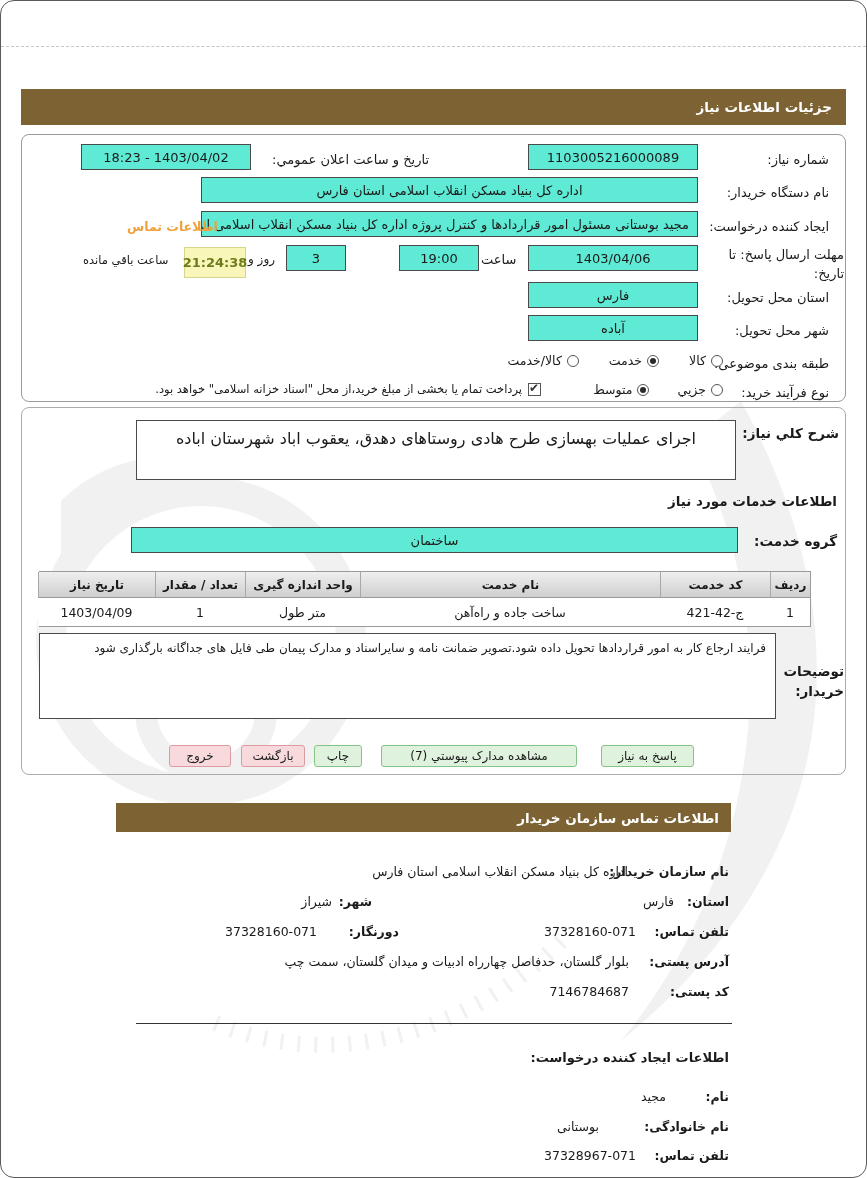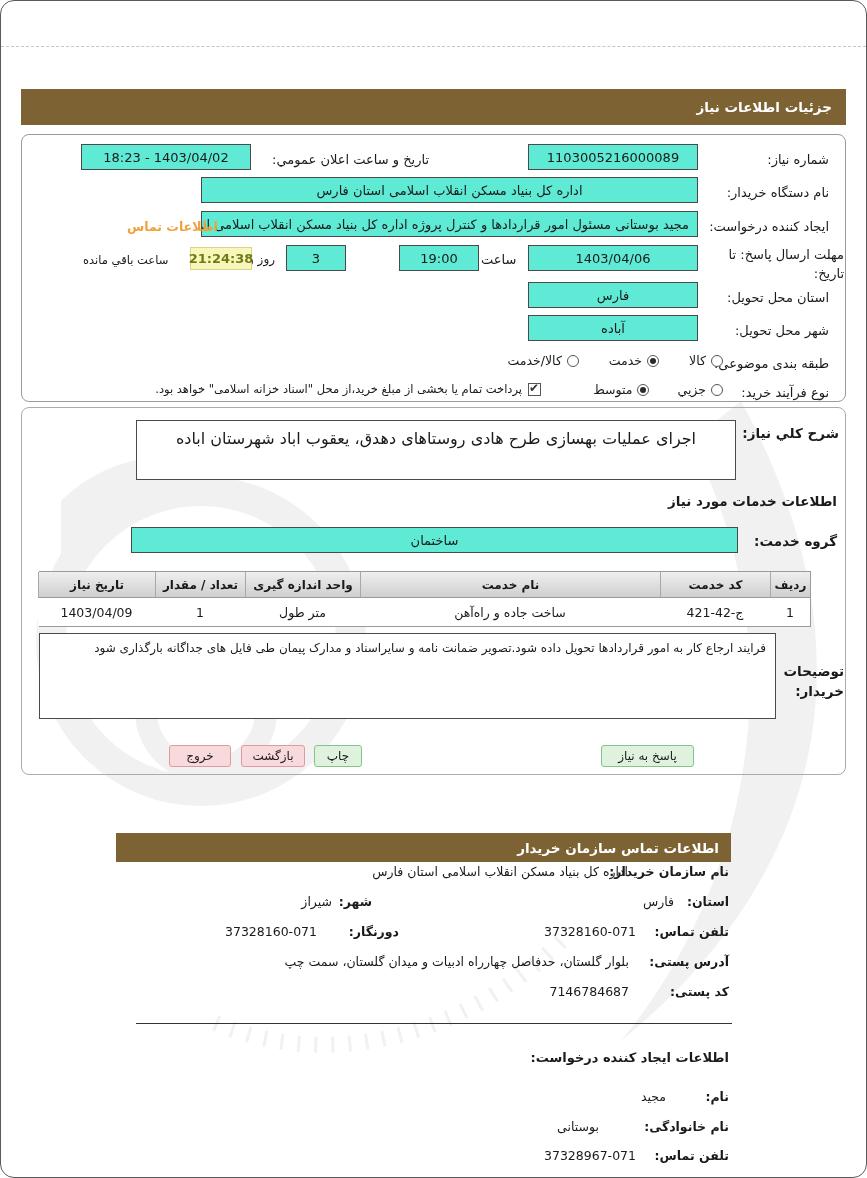--- a/index.html
+++ b/index.html
@@ -75,21 +75,21 @@
   <span class="lbl" style="right:37px;top:218px;">ایجاد کننده درخواست:</span>
   <div class="inp right" style="left:200px;top:210px;width:497px;">مجید بوستانی مسئول امور قراردادها و کنترل پروژه اداره کل بنیاد مسکن انقلاب اسلامی استان فارس</div>
   <span class="link" style="left:126px;top:218px;">اطلاعات تماس</span>
 
   <span class="lbl" style="right:22px;top:245px;width:125px;white-space:normal;text-align:right;line-height:1.45;">مهلت ارسال پاسخ: تا تاریخ:</span>
   <div class="inp ltr" style="left:527px;top:244px;width:170px;">1403/04/06</div>
   <span class="lbl" style="left:480px;top:251px;">ساعت</span>
   <div class="inp ltr" style="left:398px;top:244px;width:80px;">19:00</div>
   <div class="inp ltr" style="left:285px;top:244px;width:60px;">3</div>
   <span class="lbl" style="left:247px;top:251px;font-size:12px;">روز و</span>
-  <div class="remaining ltr" style="left:183px;top:246px;width:62px;height:23px;margin-left:6px;">21:24:38</div>
+  <div class="remaining ltr" style="left:183px;top:246px;width:62px;height:31px;">21:24:38</div>
   <span class="lbl" style="left:82px;top:252px;font-size:11.5px;">ساعت باقي مانده</span>
 
   <span class="lbl" style="right:37px;top:289px;">استان محل تحویل:</span>
   <div class="inp" style="left:527px;top:281px;width:170px;">فارس</div>
   <span class="lbl" style="right:37px;top:322px;">شهر محل تحویل:</span>
   <div class="inp" style="left:527px;top:314px;width:170px;">آباده</div>
 
   <span class="lbl" style="right:37px;top:355px;">طبقه بندی موضوعی:</span>
   <div class="radio-row" style="left:430px;top:352px;width:292px;gap:30px;">
     <span class="radio-item">
@@ -144,25 +144,26 @@
     <div class="td">ساخت جاده و راه‌آهن</div>
     <div class="td">متر طول</div>
     <div class="td">1</div>
     <div class="td ltr">1403/04/09</div>
   </div>
 
   <span class="lbl-b" style="right:22px;top:660px;width:80px;white-space:normal;text-align:right;line-height:1.5;">توضیحات خریدار:</span>
   <div class="ta" style="left:38px;top:632px;width:737px;height:86px;font-size:12px;">فرایند ارجاع کار به امور قراردادها تحویل داده شود.تصویر ضمانت نامه و سایراسناد و مدارک پیمان طی فایل های جداگانه بارگذاری شود</div>
 
   <div class="btn btn-green" style="left:600px;top:744px;width:93px;">پاسخ به نیاز</div>
+  <div class="btn btn-green" style="left:380px;top:744px;width:196px;">مشاهده مدارک پیوستي (7)</div>
   <div class="btn btn-green" style="left:313px;top:744px;width:48px;">چاپ</div>
   <div class="btn btn-pink" style="left:240px;top:744px;width:64px;">بازگشت</div>
   <div class="btn btn-pink" style="left:168px;top:744px;width:62px;">خروج</div>
 
-  <div class="bar" style="left:115px;top:802px;width:615px;height:29px;padding-right:12px;margin-top:30px;">
+  <div class="bar" style="left:115px;top:802px;width:615px;height:29px;padding-right:12px;">
     <span>اطلاعات تماس سازمان خریدار</span>
   </div>
 
   <span class="lbl-b" style="right:137px;top:863px;font-size:12.5px;">نام سازمان خریدار:</span>
   <span class="val" style="right:238px;top:863px;">اداره کل بنیاد مسکن انقلاب  اسلامی استان فارس</span>
 
   <span class="lbl-b" style="right:137px;top:893px;font-size:12.5px;">استان:</span>
   <span class="val" style="right:192px;top:893px;">فارس</span>
   <span class="lbl-b" style="right:494px;top:893px;font-size:12.5px;">شهر:</span>
   <span class="val" style="right:534px;top:893px;">شیراز</span>

